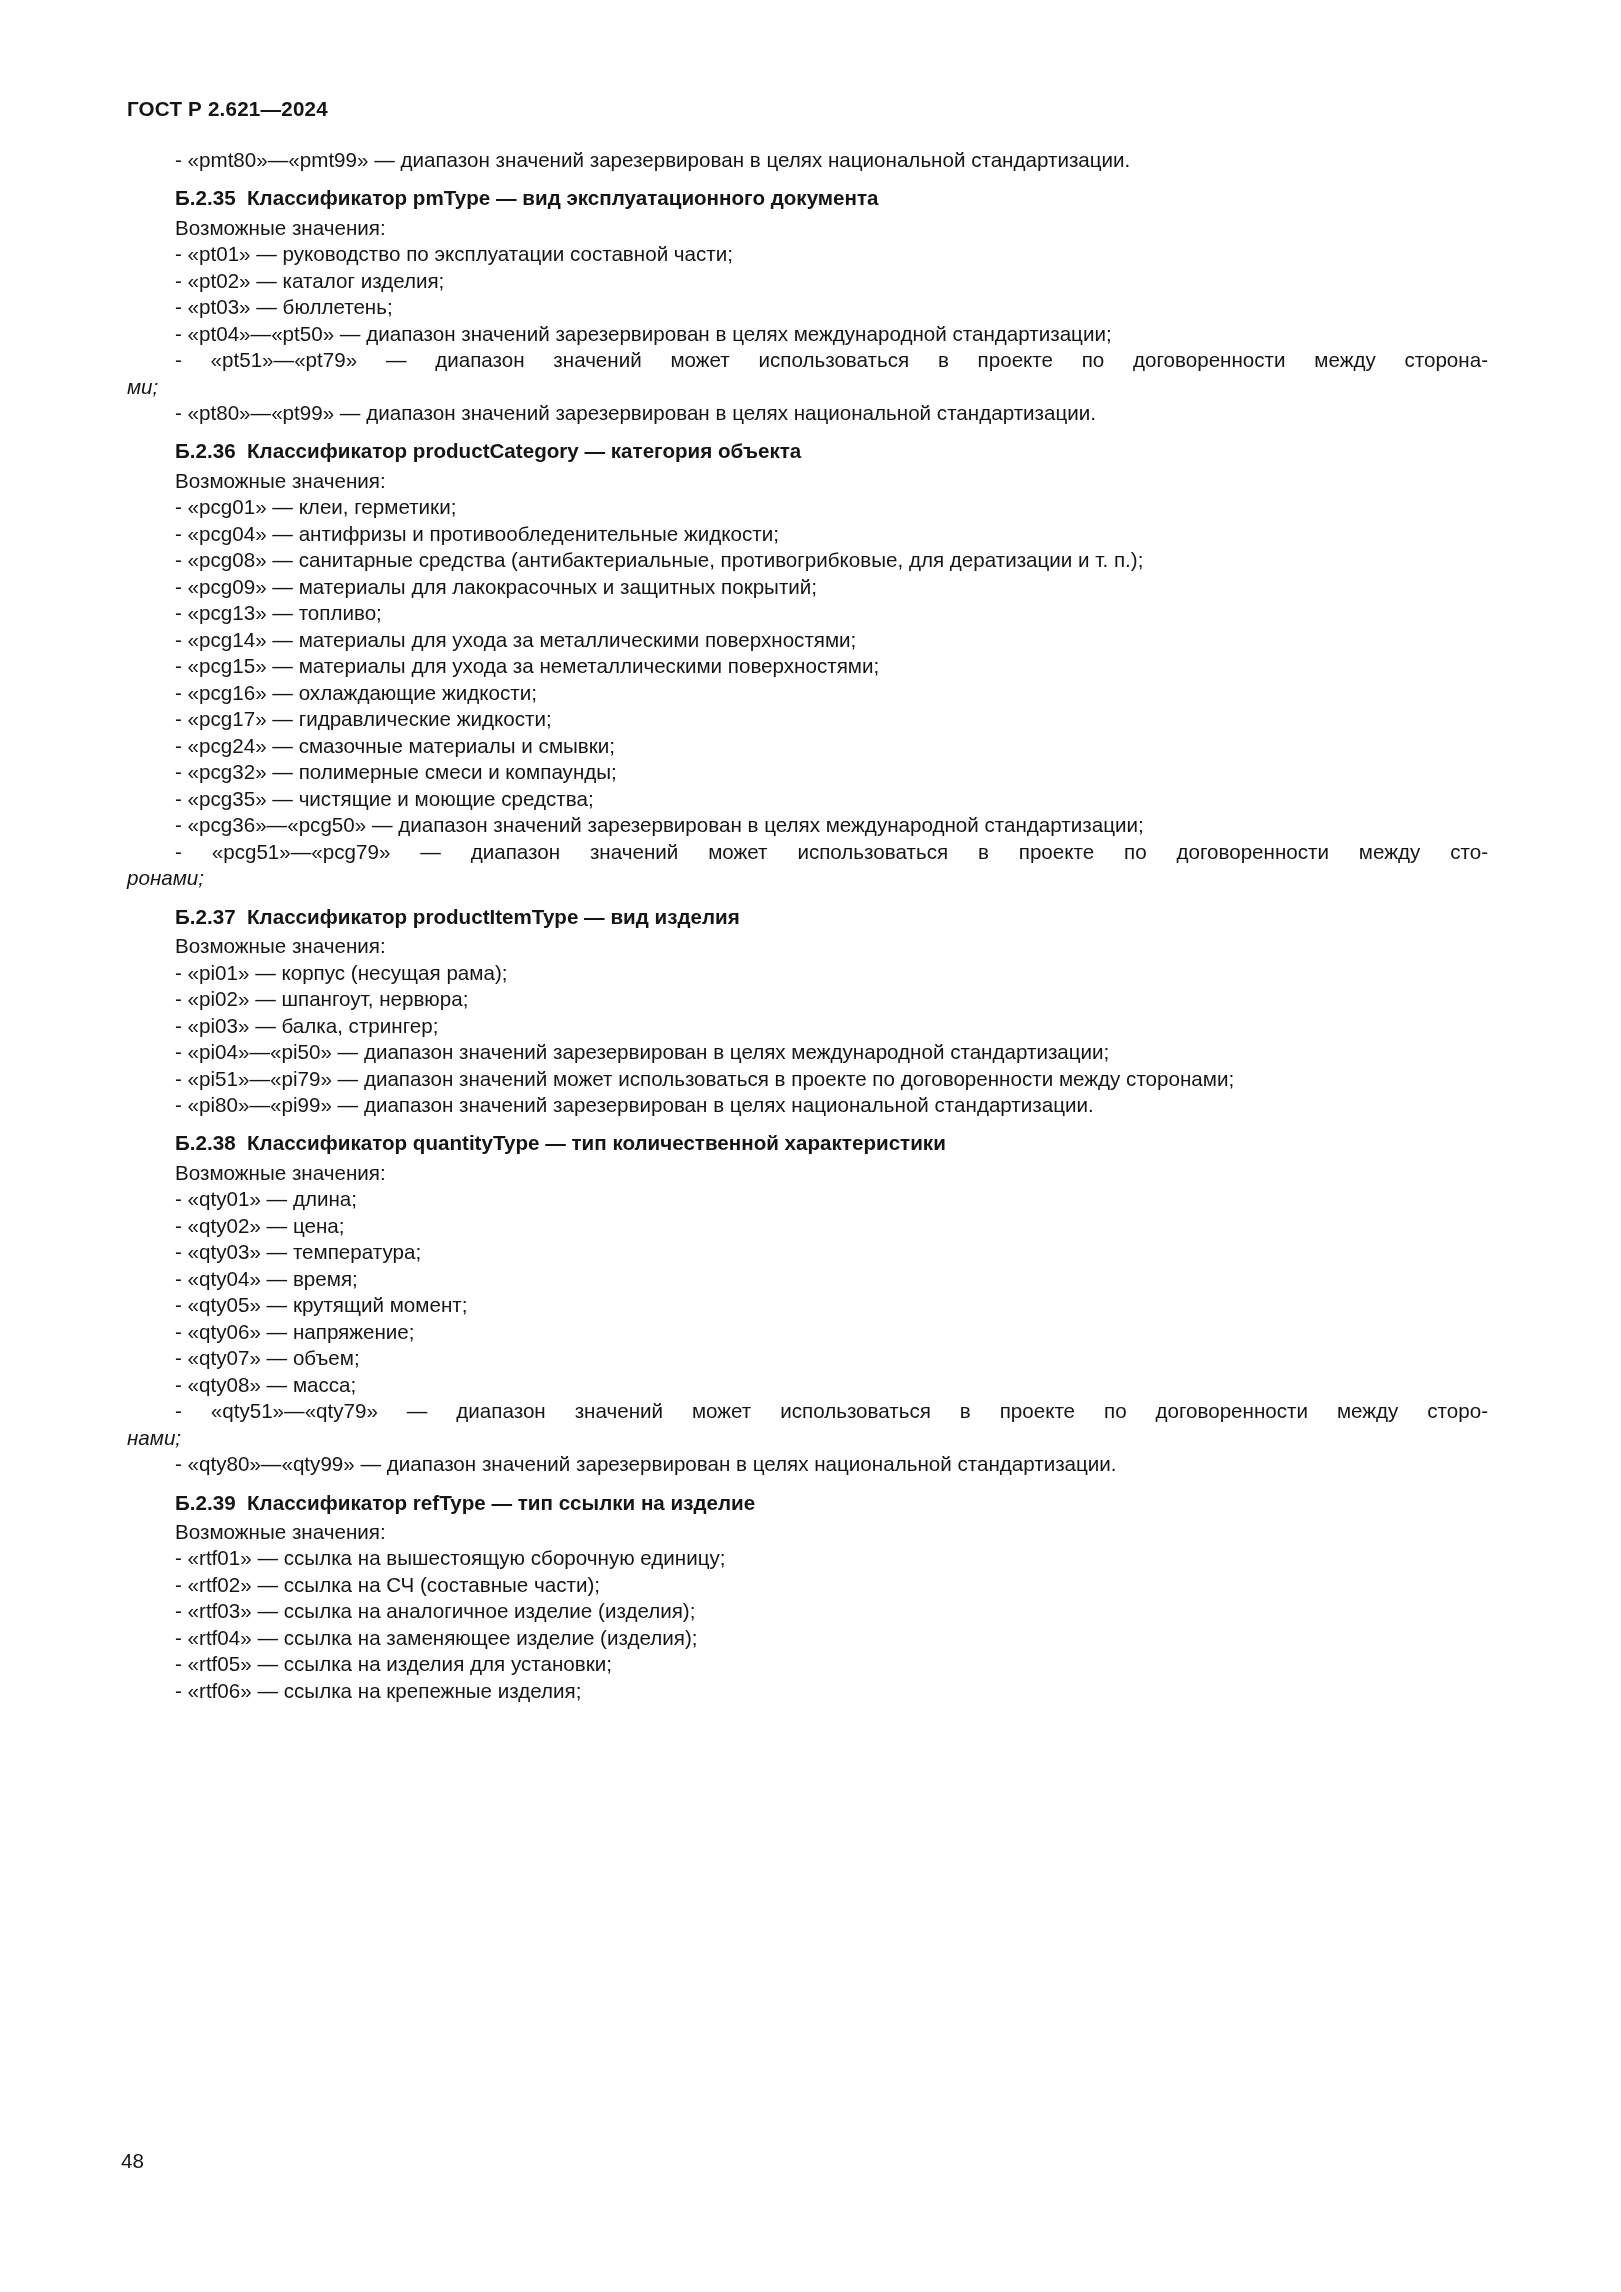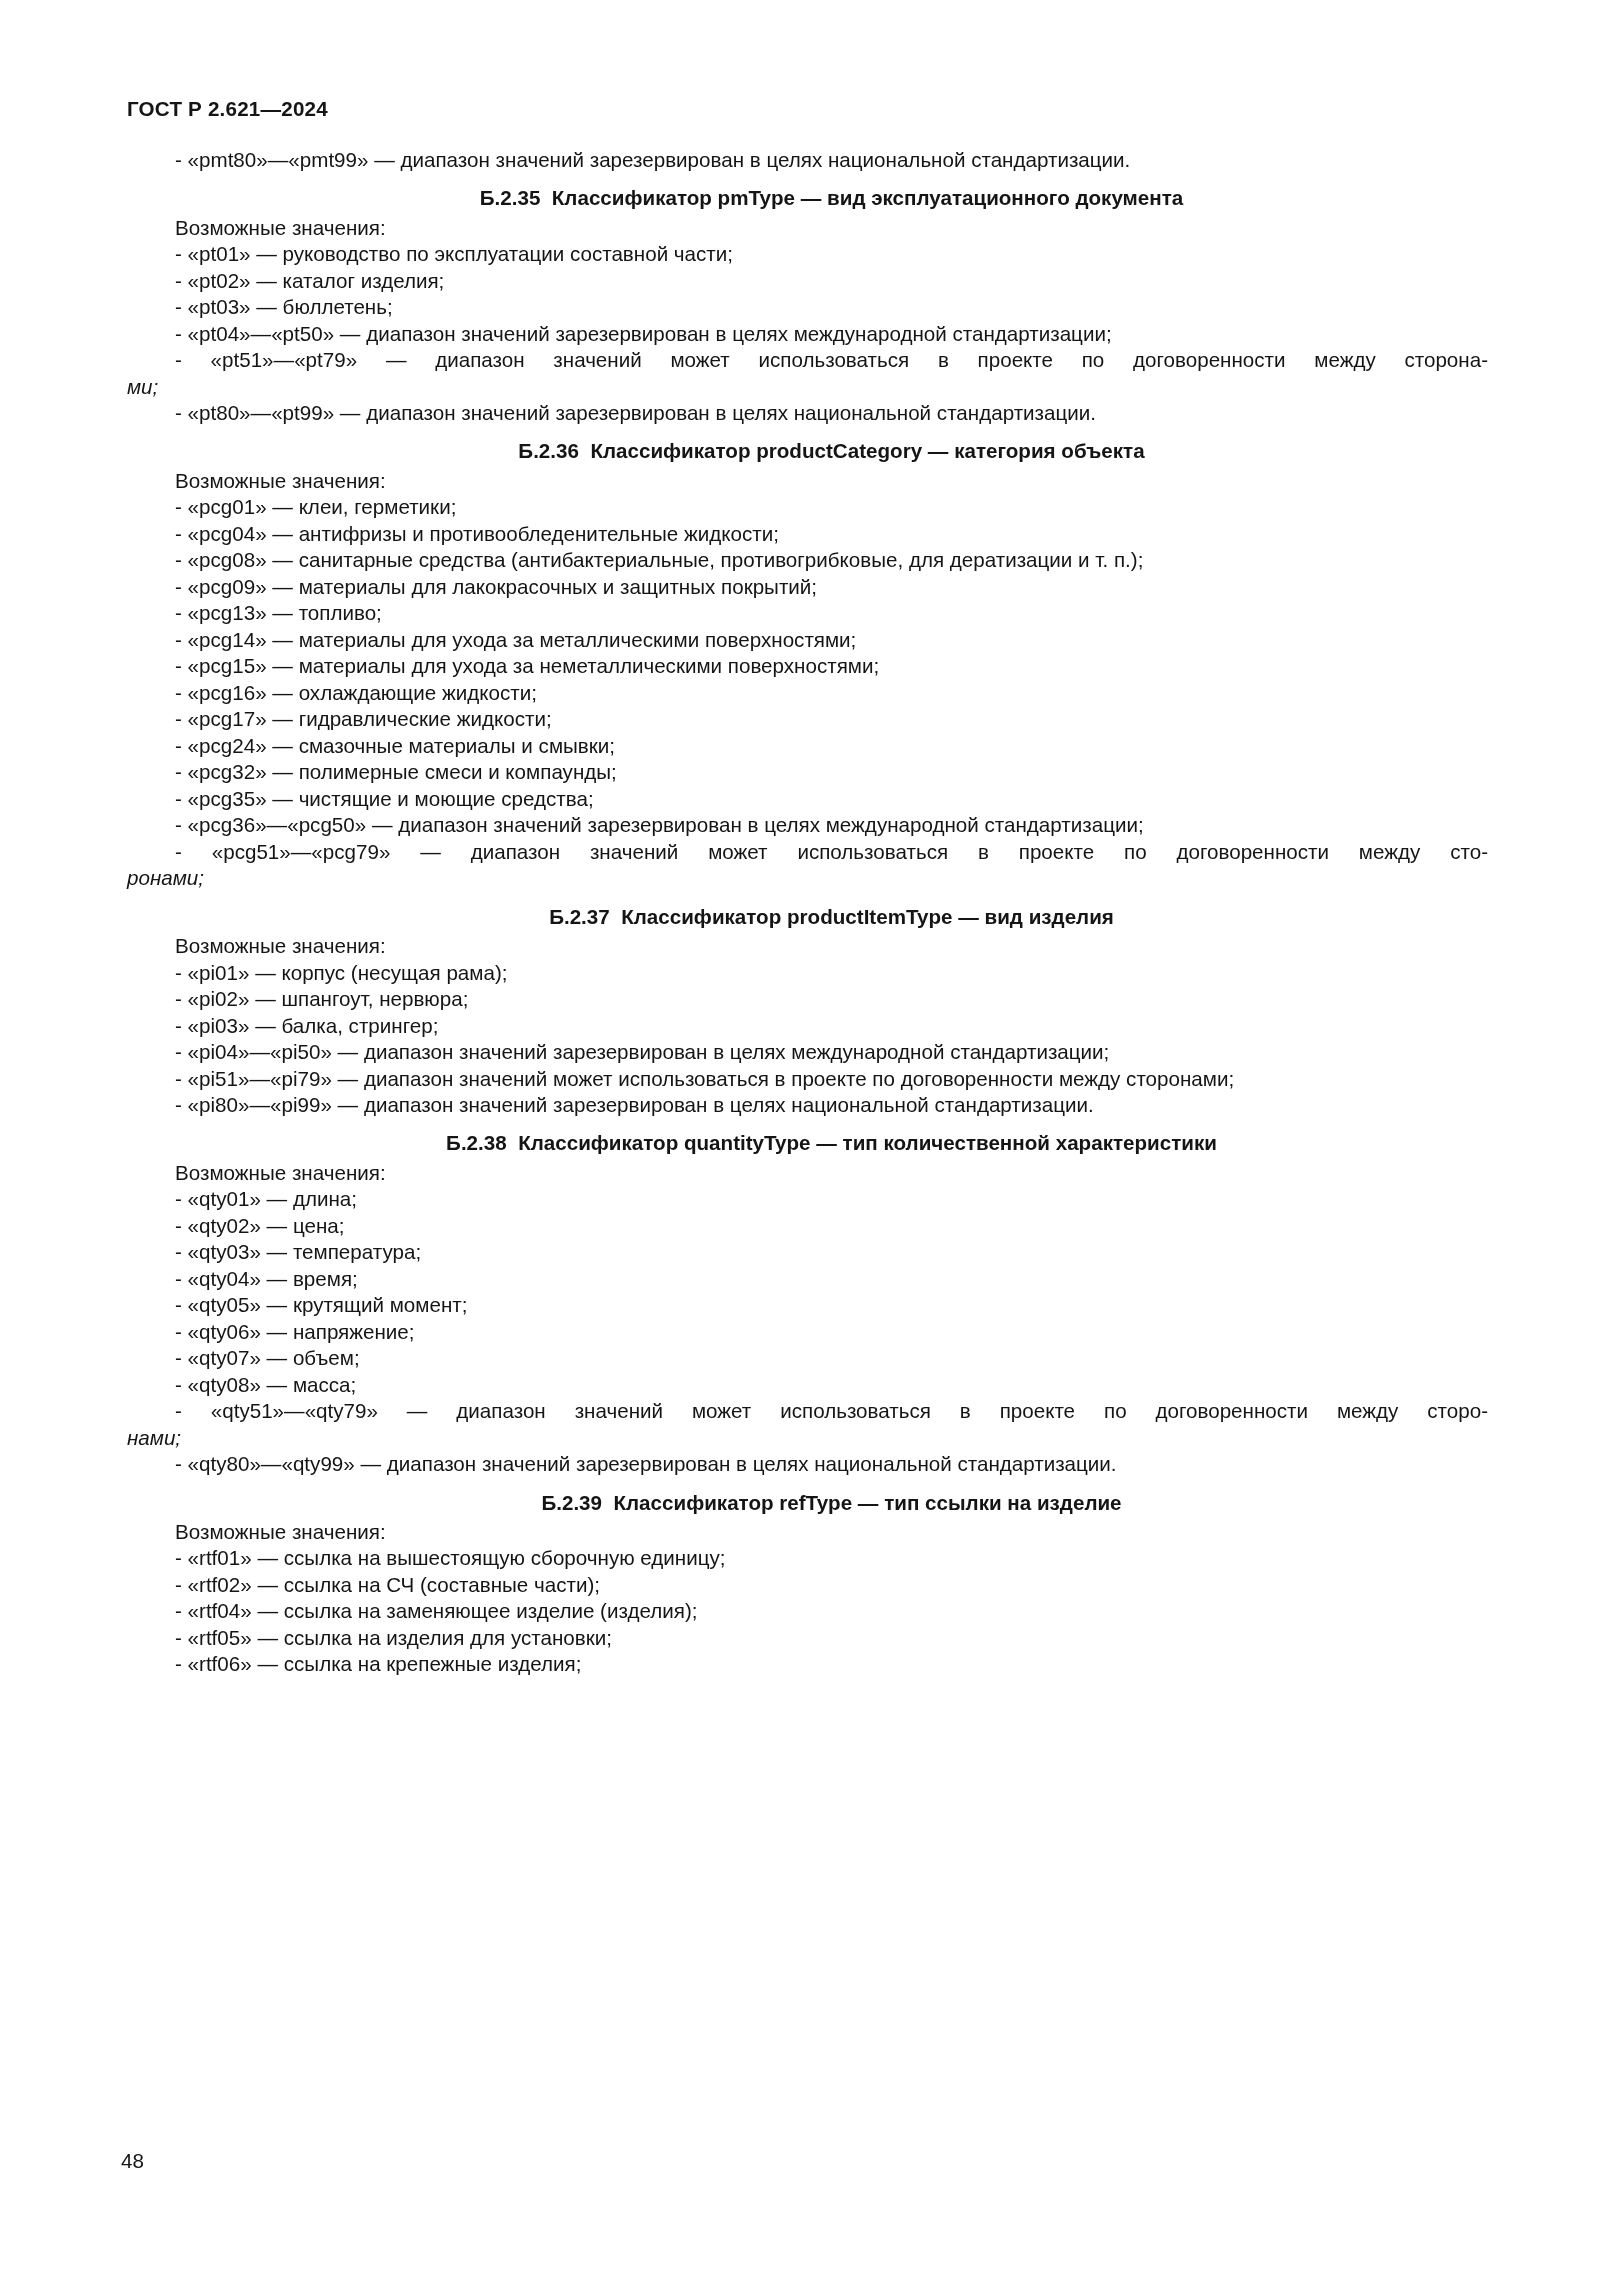--- a/index.html
+++ b/index.html
@@ -19,21 +19,21 @@
     line-height: 26.5px;
     padding: 96px 133px 0 127px;
     overflow: hidden;
   }
   .doc-header {
     font-weight: bold;
     white-space: pre-wrap;
     margin-bottom: 24.5px;
     letter-spacing: 0.2px;
   }
-  p { margin: 0; text-align: center; }
+  p { margin: 0; }
   .para {
     text-indent: 48px;
     text-align: justify;
   }
   .full {
     text-align: justify;
     text-align-last: justify;
   }
   .cont {
     text-indent: 0;
@@ -105,20 +105,21 @@
       <p class="para">- «qty06» — напряжение;</p>
       <p class="para">- «qty07» — объем;</p>
       <p class="para">- «qty08» — масса;</p>
       <p class="para full">- «qty51»—«qty79» — диапазон значений может использоваться в проекте по договоренности между сторо-</p>
       <p class="cont">нами;</p>
       <p class="para">- «qty80»—«qty99» — диапазон значений зарезервирован в целях национальной стандартизации.</p>
       <p class="heading">Б.2.39  Классификатор refType — тип ссылки на изделие</p>
       <p class="para">Возможные значения:</p>
       <p class="para">- «rtf01» — ссылка на вышестоящую сборочную единицу;</p>
       <p class="para">- «rtf02» — ссылка на СЧ (составные части);</p>
+      <p class="para">- «rtf03» — ссылка на аналогичное изделие (изделия);</p>
       <p class="para">- «rtf04» — ссылка на заменяющее изделие (изделия);</p>
       <p class="para">- «rtf05» — ссылка на изделия для установки;</p>
       <p class="para">- «rtf06» — ссылка на крепежные изделия;</p>
     </main>
 
   <div class="page-number">48</div>
 </div>
 
 
 </body></html>

